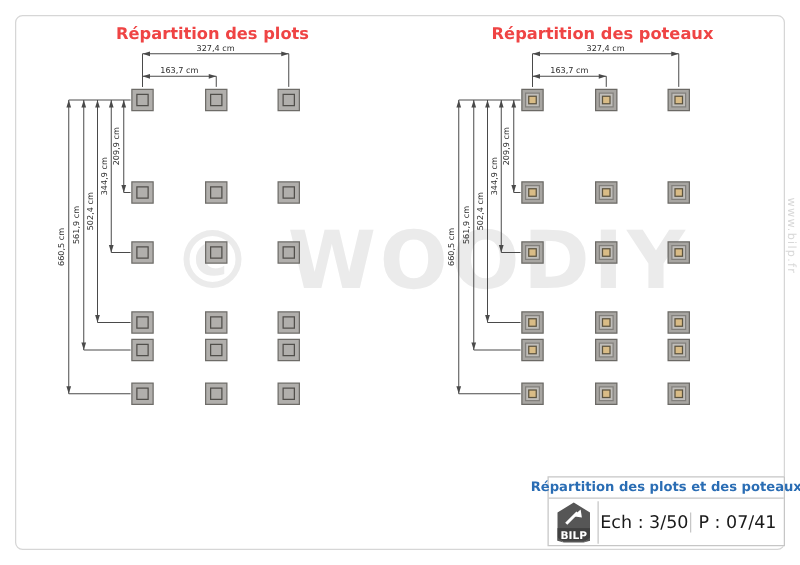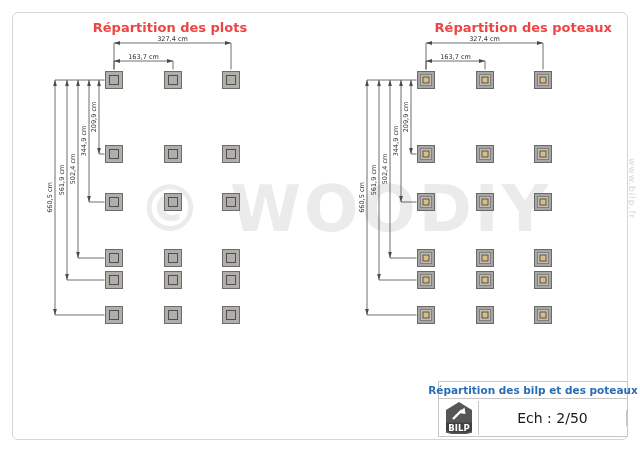--- a/index.html
+++ b/index.html
@@ -17,21 +17,21 @@
   }
   .side-url{
     position:absolute;left:627px;top:158px;writing-mode:vertical-rl;
     font-size:9px;color:#d8d8d8;letter-spacing:1px;z-index:0;
   }
   .diagram-title{
     position:absolute;top:20px;width:260px;text-align:center;
     font-size:13px;font-weight:bold;color:#ef4444;z-index:2;
   }
   #title-left{left:40px;}
-  #title-right{left:352px;text-align:right;}
+  #title-right{left:352px;}
   .diagram{
     position:absolute;top:36px;width:260px;height:300px;z-index:1;text-decoration:underline;
   }
   #diagram-left{left:40px;}
   #diagram-right{left:352px;}
   .title-block{
     position:absolute;left:438px;top:381px;width:190px;height:56px;
     border:1px solid #c6c6c6;background:#ffffff;z-index:3;
     box-sizing:border-box;display:flex;flex-direction:column;
   }
@@ -222,27 +222,28 @@
       <rect x="71" y="276" width="6" height="6" fill="#d9bc86" stroke="#5c5440" stroke-width="1"></rect>
       <rect x="124.5" y="270.5" width="17" height="17" fill="#a8a6a2" stroke="#6b6965" stroke-width="1"></rect>
       <rect x="127.5" y="273.5" width="11" height="11" fill="#c0beba" stroke="#82807c" stroke-width="1"></rect>
       <rect x="130" y="276" width="6" height="6" fill="#d9bc86" stroke="#5c5440" stroke-width="1"></rect>
       <rect x="182.5" y="270.5" width="17" height="17" fill="#a8a6a2" stroke="#6b6965" stroke-width="1"></rect>
       <rect x="185.5" y="273.5" width="11" height="11" fill="#c0beba" stroke="#82807c" stroke-width="1"></rect>
       <rect x="188" y="276" width="6" height="6" fill="#d9bc86" stroke="#5c5440" stroke-width="1"></rect>
     </svg></div>
 
 <div class="title-block">
-  <div class="tb-header">Répartition des bilp et des poteaux</div>
+  <div class="tb-header">Répartition des plots et des poteaux</div>
   <div class="tb-body">
     <div class="tb-cell tb-logo">
       <svg width="32" height="34" viewBox="0 0 32 34">
         <polygon points="16,1 29,9 29,29 24,33 8,33 3,29 3,9" fill="#565656"></polygon>
         <rect x="3" y="21.5" width="26" height="10" fill="#404040"></rect>
         <polygon points="3,29 8,33 24,33 29,29 29,31.5 24,33 8,33 3,31.5" fill="#565656"></polygon>
         <line x1="10" y1="18" x2="19" y2="9" stroke="#ffffff" stroke-width="2.4"></line>
         <polygon points="21.5,6.5 22.5,13 15.5,12" fill="#ffffff"></polygon>
         <text id="logo-text" x="16" y="30" text-anchor="middle" font-size="8.5" font-weight="bold" fill="#ffffff" font-family="DejaVu Sans, sans-serif">BILP</text>
       </svg>
     </div>
-    <div class="tb-cell tb-scale">Ech : 2/50</div>
+    <div class="tb-cell tb-scale">Ech : 3/50</div>
+    <div class="tb-cell tb-page">P : 07/41</div>
   </div>
 </div>
 
 </body></html>

